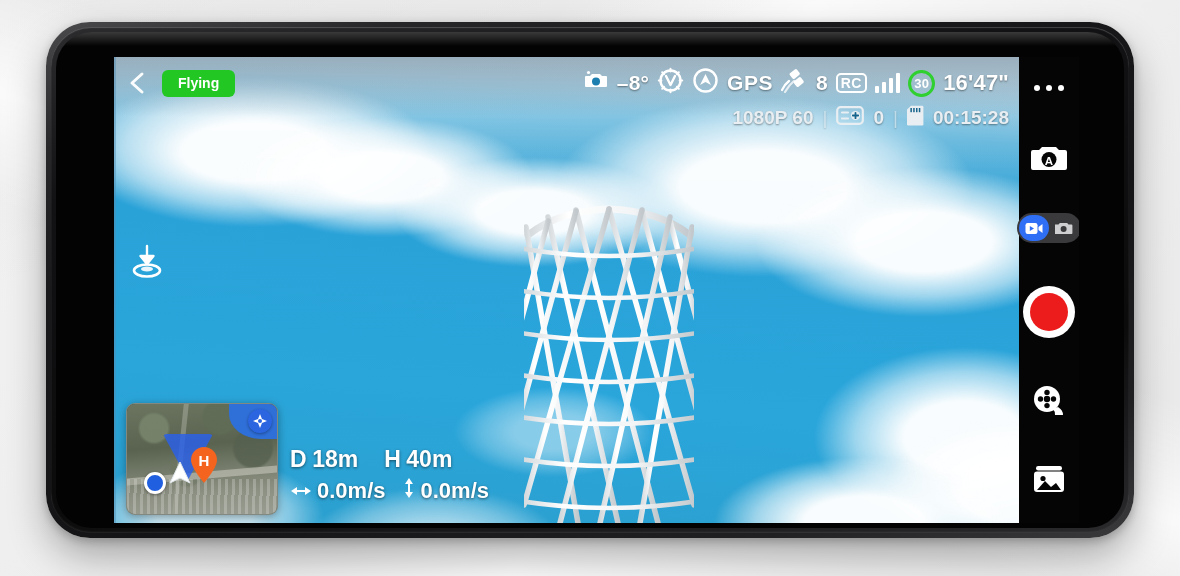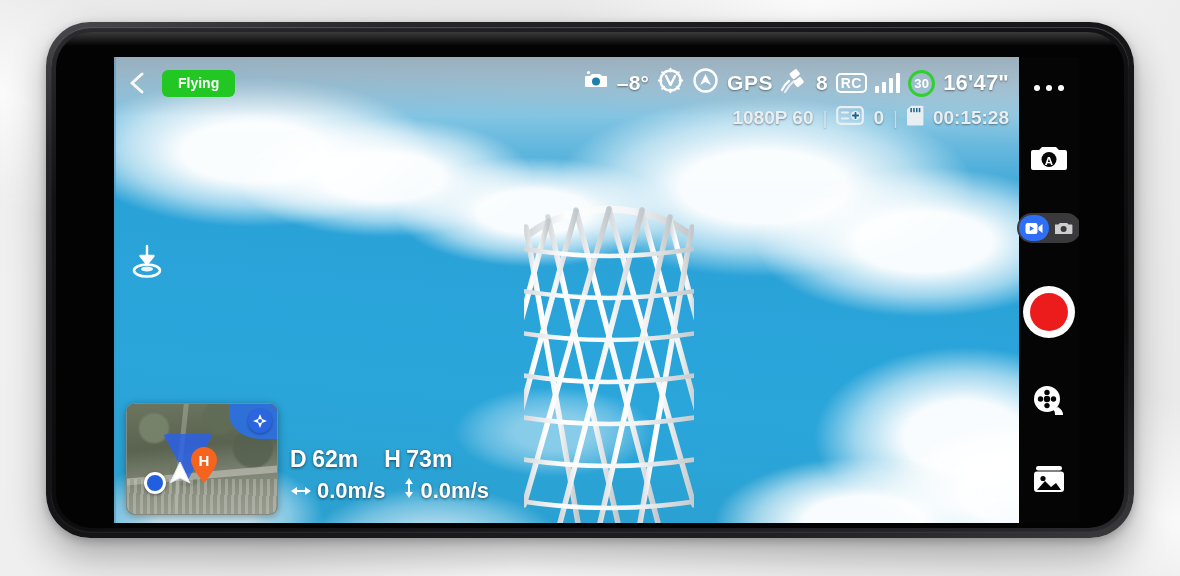--- a/index.html
+++ b/index.html
@@ -500,25 +500,25 @@
               <path d="M8 1 L10 6 L15 8 L10 10 L8 15 L6 10 L1 8 L6 6 Z" fill="#fff"></path>
               <circle cx="8" cy="8" r="2" fill="#2b66e0"></circle>
             </svg>
           </div>
         </div>
 
         <div class="telemetry">
           <div class="tele-row1">
             <span class="tele-item">
               <span class="lbl">D</span>
-              <span>62m</span>
+              <span>18m</span>
             </span>
             <span class="tele-item">
               <span class="lbl">H</span>
-              <span>73m</span>
+              <span>40m</span>
             </span>
           </div>
           <div class="tele-row2">
             <span class="tele-item">
               <span>
                 <svg width="22" height="14" viewBox="0 0 22 14">
                   <path d="M7 3 L1 7 L7 11 Z" fill="#fff"></path>
                   <path d="M15 3 L21 7 L15 11 Z" fill="#fff"></path>
                   <rect x="6.5" y="6" width="9" height="2" fill="#fff"></rect>
                 </svg>

